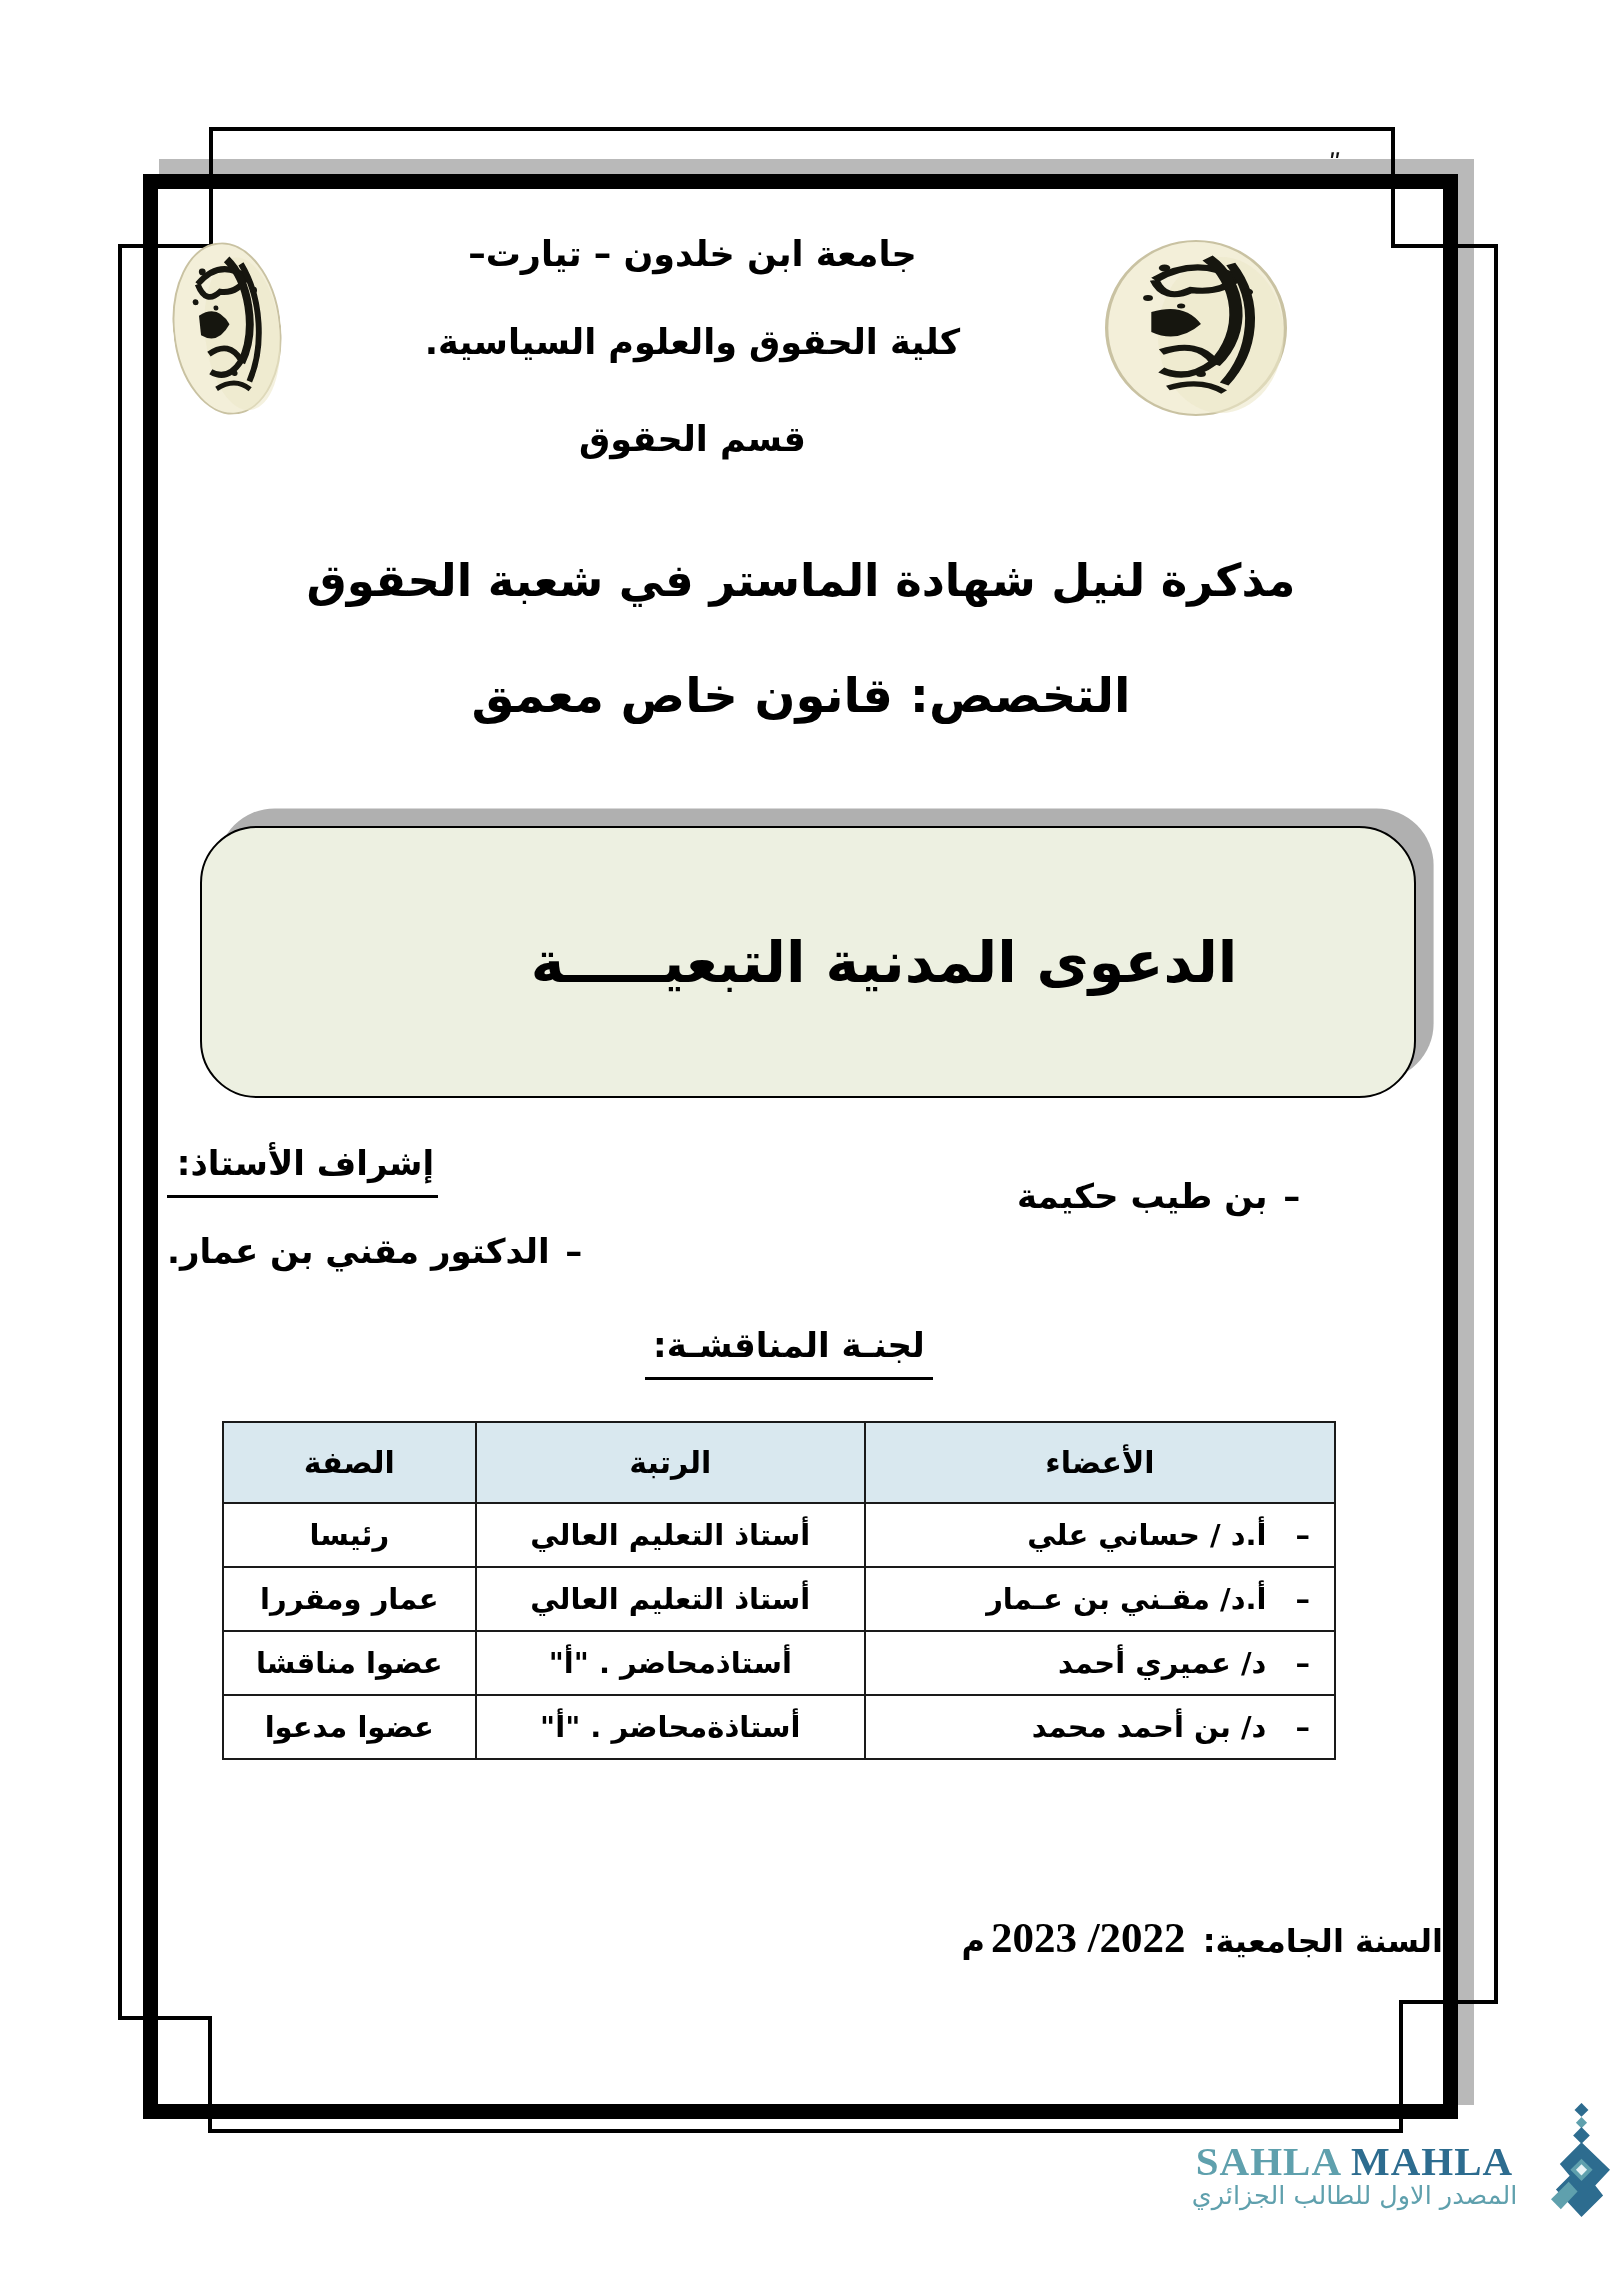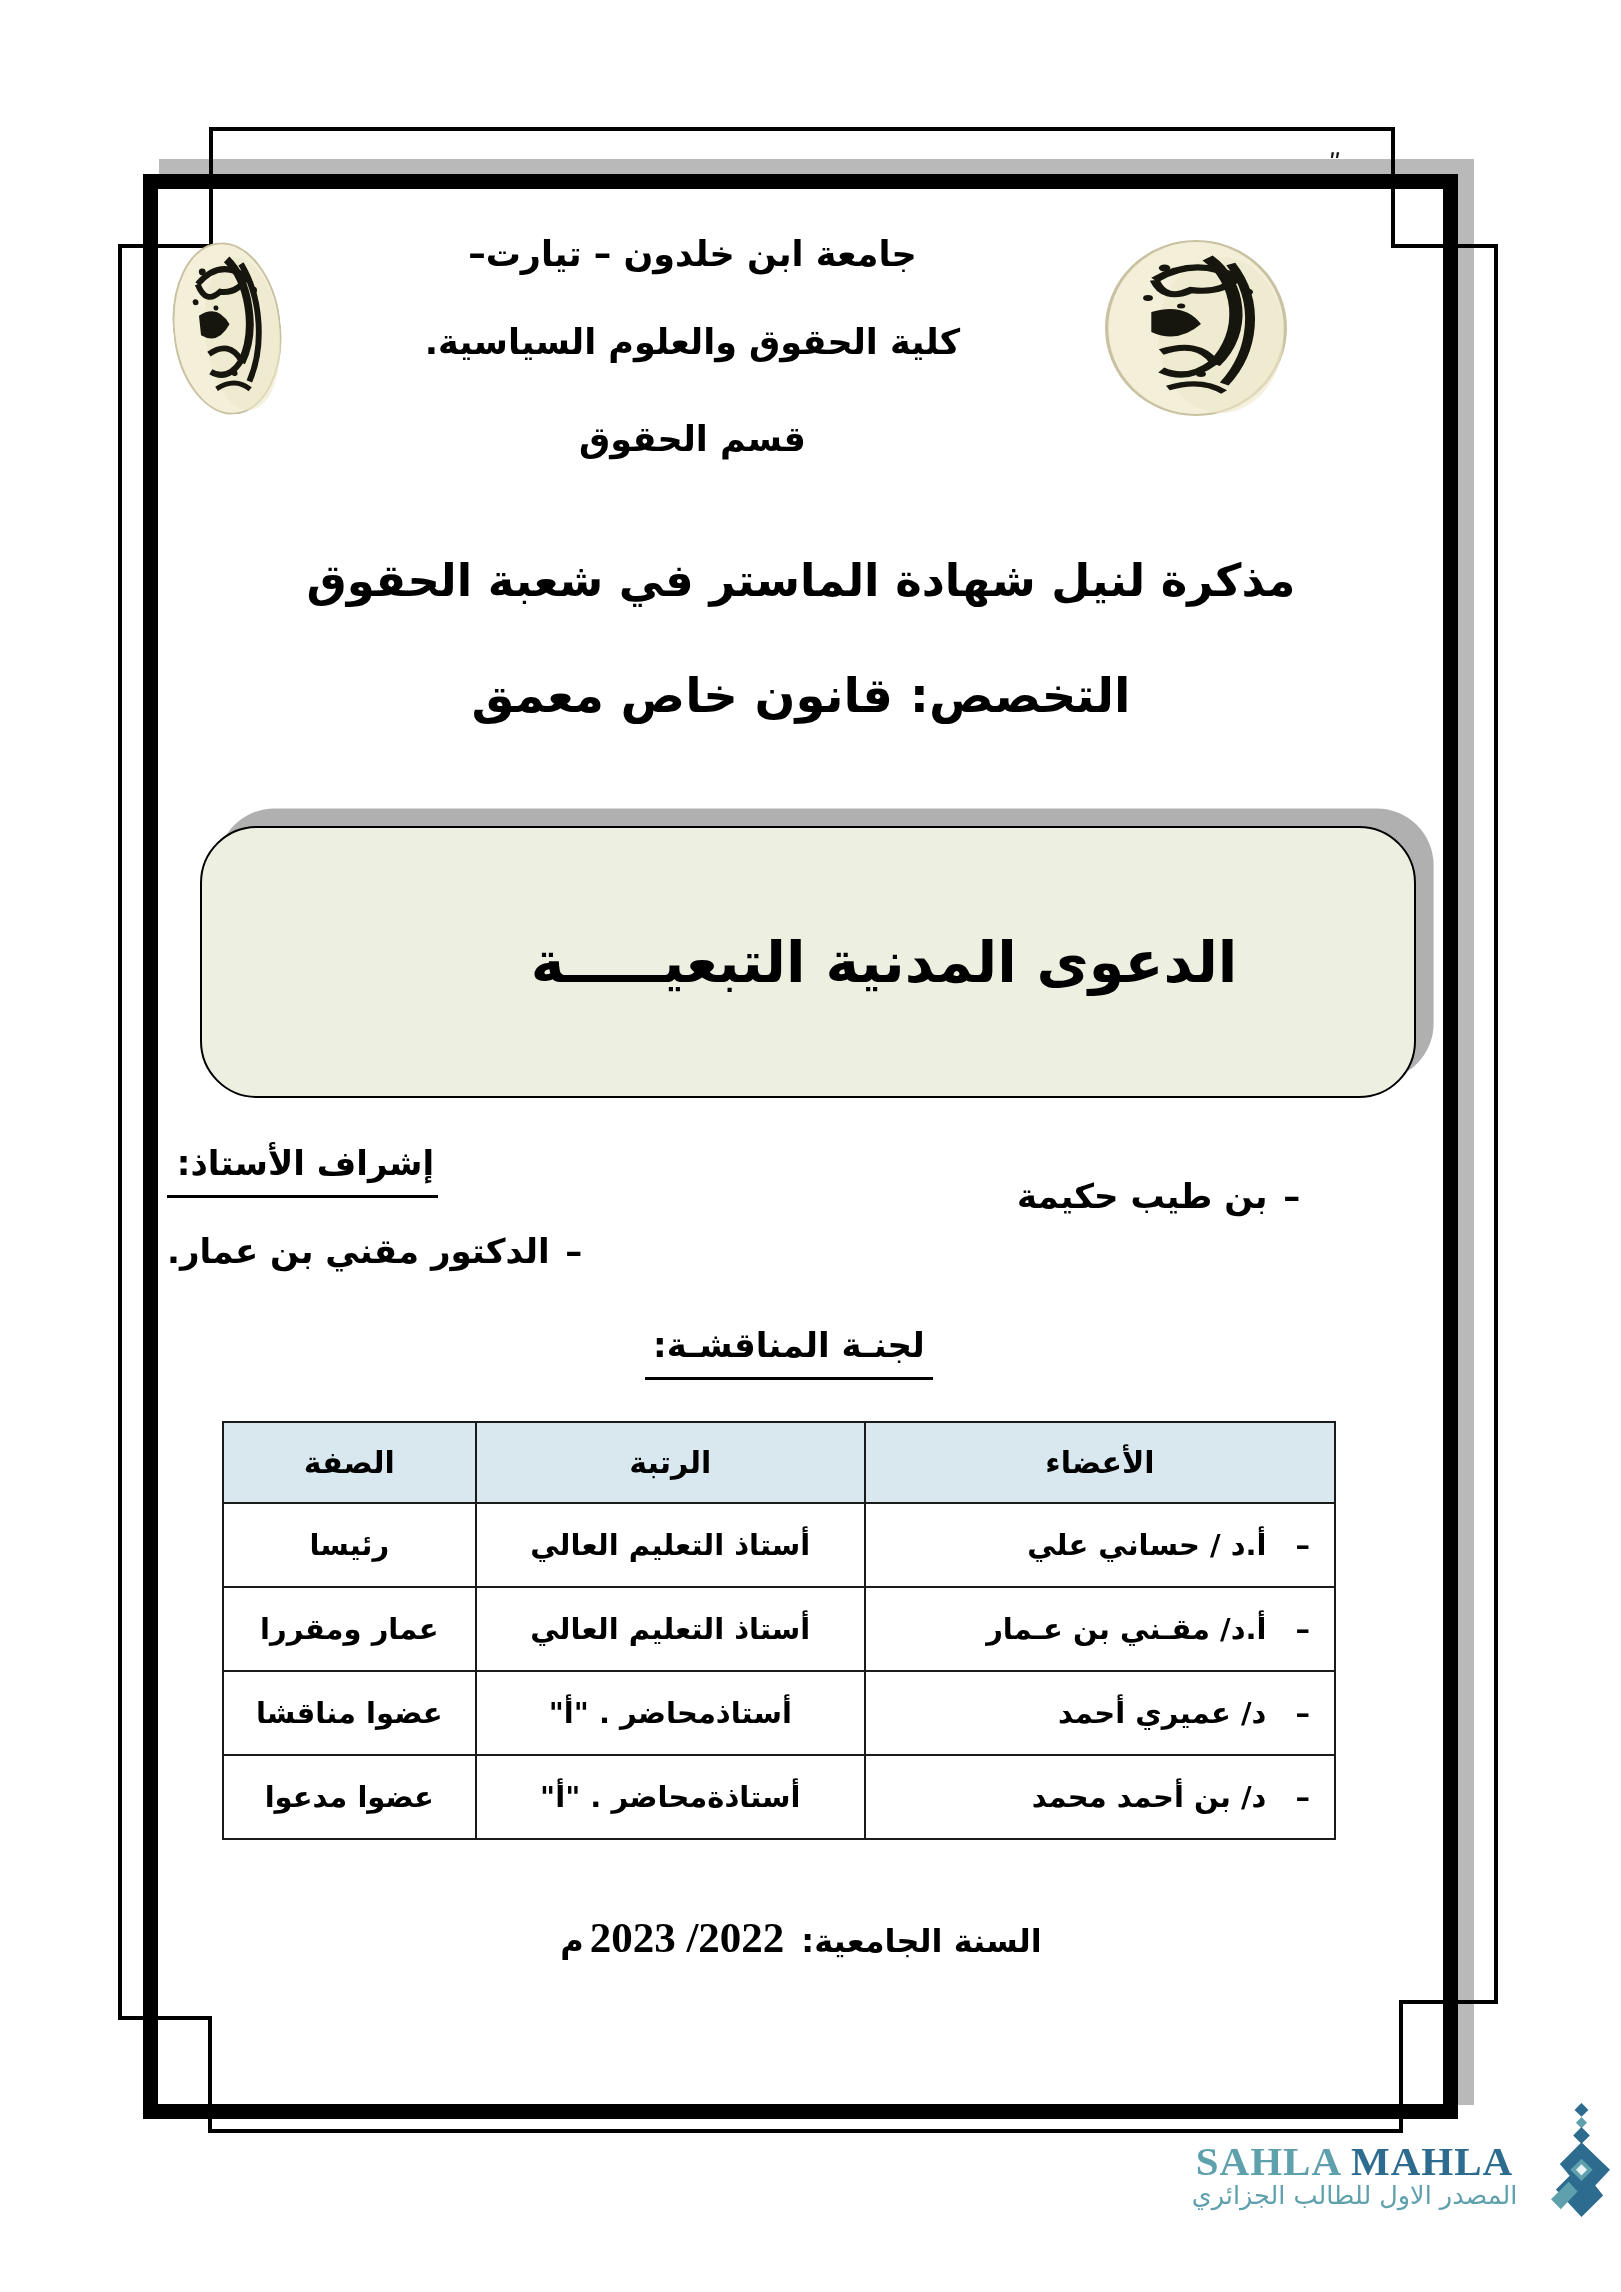--- a/index.html
+++ b/index.html
@@ -41,26 +41,26 @@
   .who .dash{margin-left:15.7px;}
   
   .committee-label{position:absolute;left:137px;top:1325px;width:1304px;text-align:center;
                    direction:rtl;font-weight:bold;font-size:34px;}
   .committee-label .lbl{display:inline-block;border-bottom:3.9px solid #000;padding:0 7.8px 11.8px 7.8px;}
   table.committee{position:absolute;left:222px;top:1421px;width:1114px;direction:rtl;
                   border-collapse:collapse;border:2.9px solid #111;}
   table.committee th,table.committee td{border:2px solid #1a1a1a;font-weight:bold;
                   vertical-align:middle;box-sizing:border-box;}
   table.committee th{height:81px;background:var(--table-header-bg);font-size:30px;text-align:center;}
-  table.committee td{height:84px;font-size:29px;}
+  table.committee td{height:64px;font-size:29px;}
   td.member{text-align:right;padding-right:24px;font-size:30px;}
   td.member .dash{display:inline-block;margin-left:29px;}
   td.rank,td.role{text-align:center;}
   
-  .year{position:absolute;left:159px;top:1913px;width:1284px;text-align:center;direction:rtl;
+  .year{position:absolute;left:159px;top:1913px;width:1284px;text-align:right;direction:rtl;
         font-weight:bold;font-size:32px;}
   .year .digits{font-family:"Liberation Serif","DejaVu Serif",serif;font-size:43px;
                 font-weight:bold;margin:0 5.9px;}
   
   .brand{position:absolute;left:1166px;top:2137px;width:377px;text-align:center;
          font-family:"Liberation Serif","DejaVu Serif",serif;font-weight:bold;
          font-size:41px;letter-spacing:1px;white-space:nowrap;}
   .brand .b1{color:var(--brand-light);}
   .brand .b2{color:var(--brand-dark);}
   .tagline{position:absolute;left:1166px;top:2180px;width:377px;text-align:center;direction:rtl;

